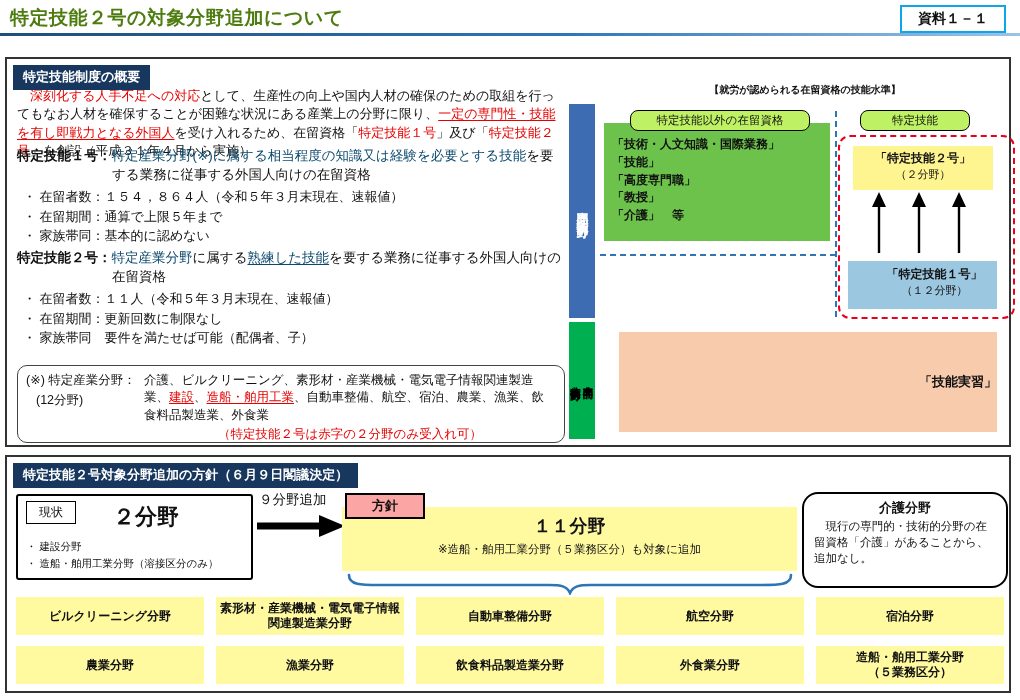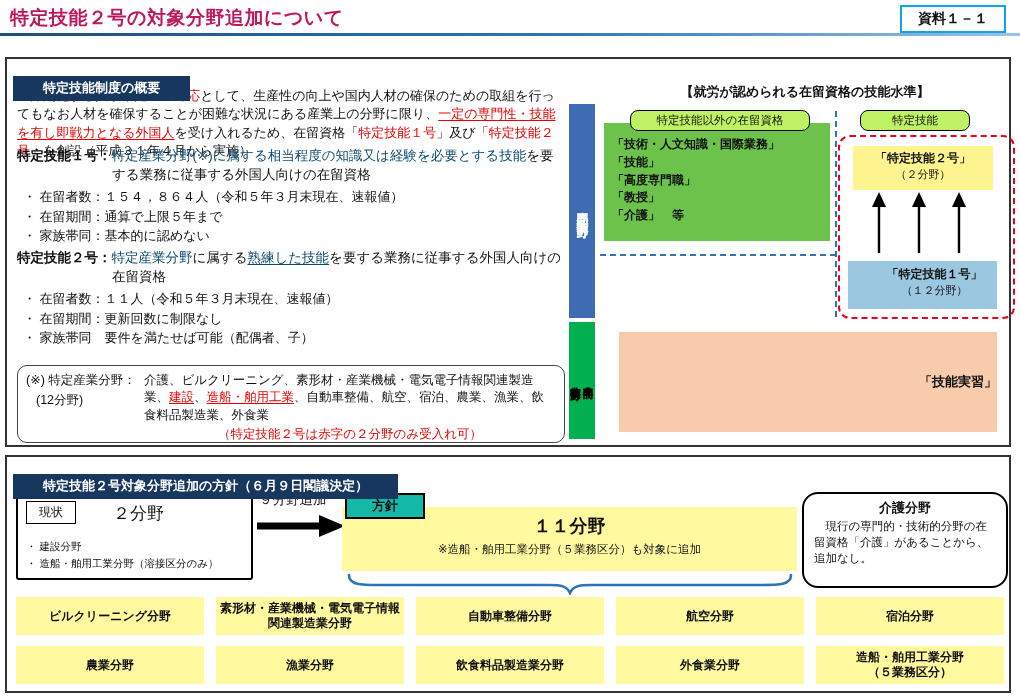--- a/index.html
+++ b/index.html
@@ -1,51 +1,51 @@
 <!DOCTYPE html>
 <html><head>
 <meta charset="utf-8">
 <style>
   html,body{margin:0;padding:0;background:#fff;}
   .slide{position:relative;width:1020px;height:700px;background:#fff;overflow:hidden;
          font-family:"Liberation Sans","DejaVu Sans",sans-serif;color:#111;}
 
   
-  .title{position:absolute;left:10px;top:5px;font-size:19px;font-weight:bold;color:#be185d;letter-spacing:.5px;}
+  .title{position:absolute;left:10px;top:5px;font-size:19px;font-weight:bold;color:#4d7c0f;letter-spacing:.5px;}
   .title-rule{position:absolute;left:0;top:33px;width:1020px;height:3px;
               background:linear-gradient(to right,#1F4E79,#2E75B6 55%,#9DC3E6);}
   .doc-label{position:absolute;right:14px;top:5px;border:2px solid #0ea5e9;background:#fff;
              padding:3px 16px;font-size:14px;font-weight:bold;}
 
   
   .panel{position:absolute;border:2px solid #333;background:#fff;box-sizing:border-box;}
   #overview{left:5px;top:57px;width:1006px;height:390px;}
   #policy{left:5px;top:455px;width:1006px;height:238px;}
-  .navy-badge{position:absolute;left:6px;top:17px;background:#17375E;color:#fff;
-              font-size:13px;font-weight:bold;padding:3px 30px 4px;z-index:4;}
+  .navy-badge{position:absolute;left:6px;top:6px;background:#17375E;color:#fff;
+              font-size:13px;font-weight:bold;padding:3px 10px 4px;z-index:4;}
 
   
   .red{color:#E60000;} .blue{color:#0c4a6e;} .u{text-decoration:underline;text-underline-offset:2px;}
   .intro{position:absolute;left:10px;top:28px;width:548px;margin:0;font-size:13px;line-height:1.42;text-indent:1em;}
   .def{position:absolute;left:10px;width:548px;margin:0;font-size:13.5px;line-height:1.38;
        padding-left:95px;text-indent:-95px;box-sizing:border-box;}
   #def1{top:88px;} #def2{top:190px;}
   .def-label{font-weight:bold;}
   .bullets{position:absolute;left:16px;width:540px;font-size:13px;line-height:1.5;}
   #bullets1{top:128px;} #bullets2{top:230px;}
 
   .note-box{position:absolute;left:10px;top:306px;width:548px;height:78px;border:1.5px solid #444;
             border-radius:10px;display:flex;padding:6px 8px;box-sizing:border-box;font-size:12.5px;line-height:1.38;}
   .note-left{flex:0 0 118px;}
   .note-left .sub{padding-left:10px;margin-top:3px;}
   .note-right{flex:1;}
   .note-caption{text-align:center;margin-top:2px;}
 
   
-  .dia-title{position:absolute;left:590px;top:24px;width:416px;text-align:center;font-size:13px;font-weight:bold;}
+  .dia-title{position:absolute;left:590px;top:24px;width:416px;text-align:center;font-size:10px;font-weight:bold;}
   .vbar{position:absolute;left:562px;width:26px;display:flex;align-items:center;justify-content:center;
         writing-mode:vertical-rl;font-weight:bold;white-space:pre-line;text-align:center;}
   #bar-pro{top:45px;height:214px;background:#3D6CB3;color:#fff;font-size:12px;letter-spacing:2px;}
   #bar-non{top:263px;height:117px;background:#00B050;color:#000;font-size:10.5px;letter-spacing:1px;line-height:1.2;}
 
   .col-header{position:absolute;border:1.5px solid #000;background:#bef264;border-radius:8px;font-size:11.5px;
               display:flex;align-items:center;justify-content:center;z-index:3;box-sizing:border-box;}
   #hdr-other{left:623px;top:51px;width:180px;height:21px;}
   #hdr-tokutei{left:853px;top:51px;width:110px;height:21px;}
 
@@ -64,27 +64,27 @@
   .arrows{position:absolute;left:22px;top:54px;}
 
   .orange-box{position:absolute;left:612px;top:273px;width:378px;height:100px;background:#F8CBAD;
               display:flex;align-items:center;justify-content:flex-end;font-size:13px;font-weight:bold;}
 
   
   .current-box{position:absolute;left:9px;top:37px;width:237px;height:86px;border:2px solid #000;
                border-radius:3px;box-sizing:border-box;}
   .current-badge{position:absolute;left:8px;top:5px;border:1.5px solid #000;background:#fff;
                  padding:2px 12px;font-size:12px;}
-  .current-count{position:absolute;left:95px;top:6px;font-size:17px;font-weight:normal;}
+  .current-count{position:absolute;left:95px;top:6px;font-size:22px;font-weight:bold;}
   .current-bullets{position:absolute;left:8px;top:42px;font-size:10.5px;line-height:1.6;}
 
   .arrow-label{position:absolute;left:252px;top:34px;font-size:13.5px;font-weight:normal;}
   .arrow-svg{position:absolute;left:248px;top:56px;}
 
-  .policy-badge{position:absolute;left:338px;top:36px;width:80px;height:26px;background:#14b8a6;border:2px solid #000;
+  .policy-badge{position:absolute;left:338px;top:36px;width:80px;height:26px;background:#fca5a5;border:2px solid #000;
                 box-sizing:border-box;display:flex;align-items:center;justify-content:center;
                 font-size:13px;font-weight:bold;z-index:2;}
   .result-box{position:absolute;left:335px;top:50px;width:455px;height:64px;background:#FFF9A0;
               text-align:center;box-sizing:border-box;padding-top:7px;}
   .result-count{font-size:18px;font-weight:bold;}
   .result-note{font-size:11.5px;margin-top:4px;}
   .brace-svg{position:absolute;left:338px;top:116px;}
 
   .kaigo-box{position:absolute;left:795px;top:35px;width:206px;height:96px;border:2px solid #000;
              border-radius:16px;box-sizing:border-box;padding:5px 10px 4px;}

